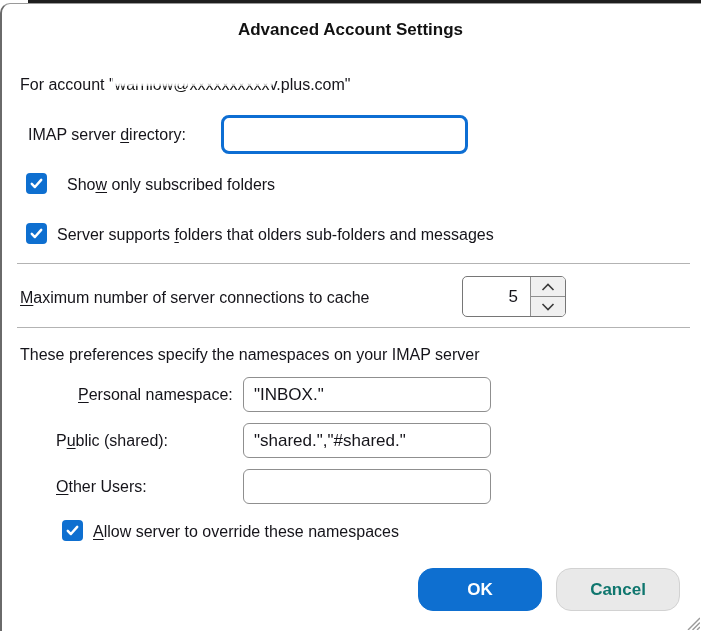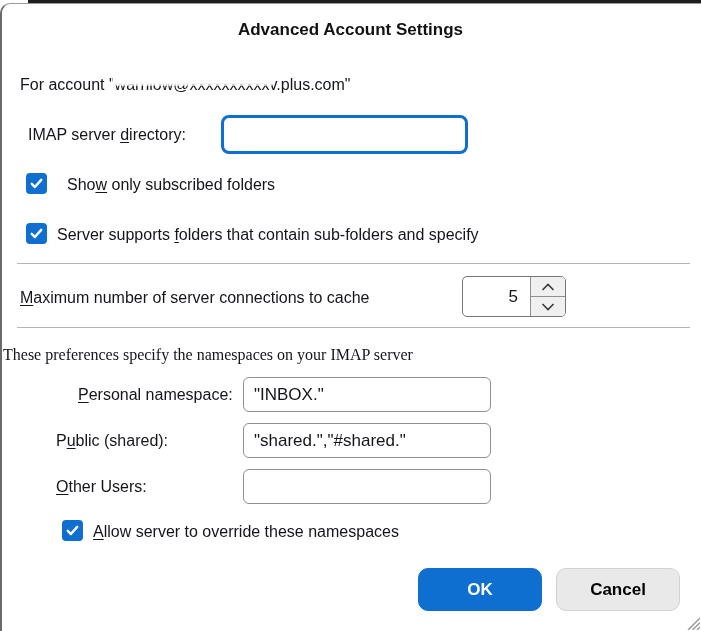--- a/index.html
+++ b/index.html
@@ -46,24 +46,24 @@
   .spinner .spin-value{
     flex:1;font-size:17px;line-height:39px;text-align:right;padding-right:12px;color:#15141a;
   }
   .spinner .spin-btns{width:34px;display:flex;flex-direction:column;border-left:1px solid #8f8f8f;}
   .spinner .spin-btn{
     flex:1;background:#f0f0f0;display:flex;align-items:center;justify-content:center;cursor:default;
   }
   .spinner .spin-btn.down{border-top:1px solid #8f8f8f;}
   .btn{
     box-sizing:border-box;display:flex;align-items:center;justify-content:center;
-    border-radius:10px;font-size:17px;font-weight:700;cursor:default;
+    border-radius:15px;font-size:17px;font-weight:700;cursor:default;
   }
   .btn-primary{background:#0e6fd0;color:#ffffff;border:1px solid #0e6fd0;}
-  .btn-secondary{background:#e9e9e9;color:#000000;border:1px solid #d2d2d2;}
+  .btn-secondary{background:#e9e9e9;color:#0f766e;border:1px solid #d2d2d2;}
   .grip{position:absolute;right:1px;bottom:1px;}
 </style>
 </head>
 <body>
 
 <div class="top-strip"></div>
 <div class="dialog-frame"></div>
 
 <div class="abs title">Advanced Account Settings</div>
 
@@ -84,21 +84,21 @@
 <div class="abs txt" style="left:67px;top:174px;">
   <span>Sho</span><span class="ak">w</span><span> only subscribed folders</span>
 </div>
 
 <div class="abs checkbox" style="left:26px;top:223px;">
   <svg width="15" height="15" viewBox="0 0 14 14">
     <path d="M2.6 7.4 L5.5 10.3 L11.4 3.6" stroke="#ffffff" stroke-width="2.3" fill="none" stroke-linecap="round" stroke-linejoin="round"></path>
   </svg>
 </div>
 <div class="abs txt" style="left:57px;top:224px;">
-  <span>Server supports </span><span class="ak">f</span><span>olders that contain sub-folders and specify</span>
+  <span>Server supports </span><span class="ak">f</span><span>olders that olders sub-folders and messages</span>
 </div>
 
 <div class="divider" style="top:263px;"></div>
 
 <div class="abs txt" style="left:20px;top:287px;text-align:center;">
   <span></span><span class="ak">M</span><span>aximum number of server connections to cache</span>
 </div>
 <div class="abs spinner" style="left:462px;top:276px;width:104px;height:41px;">
   <div class="spin-value">5</div>
   <div class="spin-btns">
@@ -110,21 +110,21 @@
     <div class="spin-btn down">
       <svg width="14" height="8" viewBox="0 0 14 8">
         <path d="M1.5 1 L7 6.5 L12.5 1" stroke="#3b3b3b" stroke-width="1.6" fill="none"></path>
       </svg>
     </div>
   </div>
 </div>
 
 <div class="divider" style="top:327px;"></div>
 
-<div class="abs txt" style="left:3px;top:344px;font-family:Liberation Serif, serif;">These preferences specify the namespaces on your IMAP server</div>
+<div class="abs txt" style="left:20px;top:344px;">These preferences specify the namespaces on your IMAP server</div>
 
 <div class="abs txt" style="left:56px;top:384px;margin-left:22px;">
   <span></span><span class="ak">P</span><span>ersonal namespace:</span>
 </div>
 <input type="text" class="abs text-input" style="left: 243px; top: 377px; width: 248px; height: 35px;" value="&quot;INBOX.&quot;">
 
 <div class="abs txt" style="left:56px;top:430px;">
   <span>P</span><span class="ak">u</span><span>blic (shared):</span>
 </div>
 <input type="text" class="abs text-input" style="left: 243px; top: 423px; width: 248px; height: 35px;" value="&quot;shared.&quot;,&quot;#shared.&quot;">

